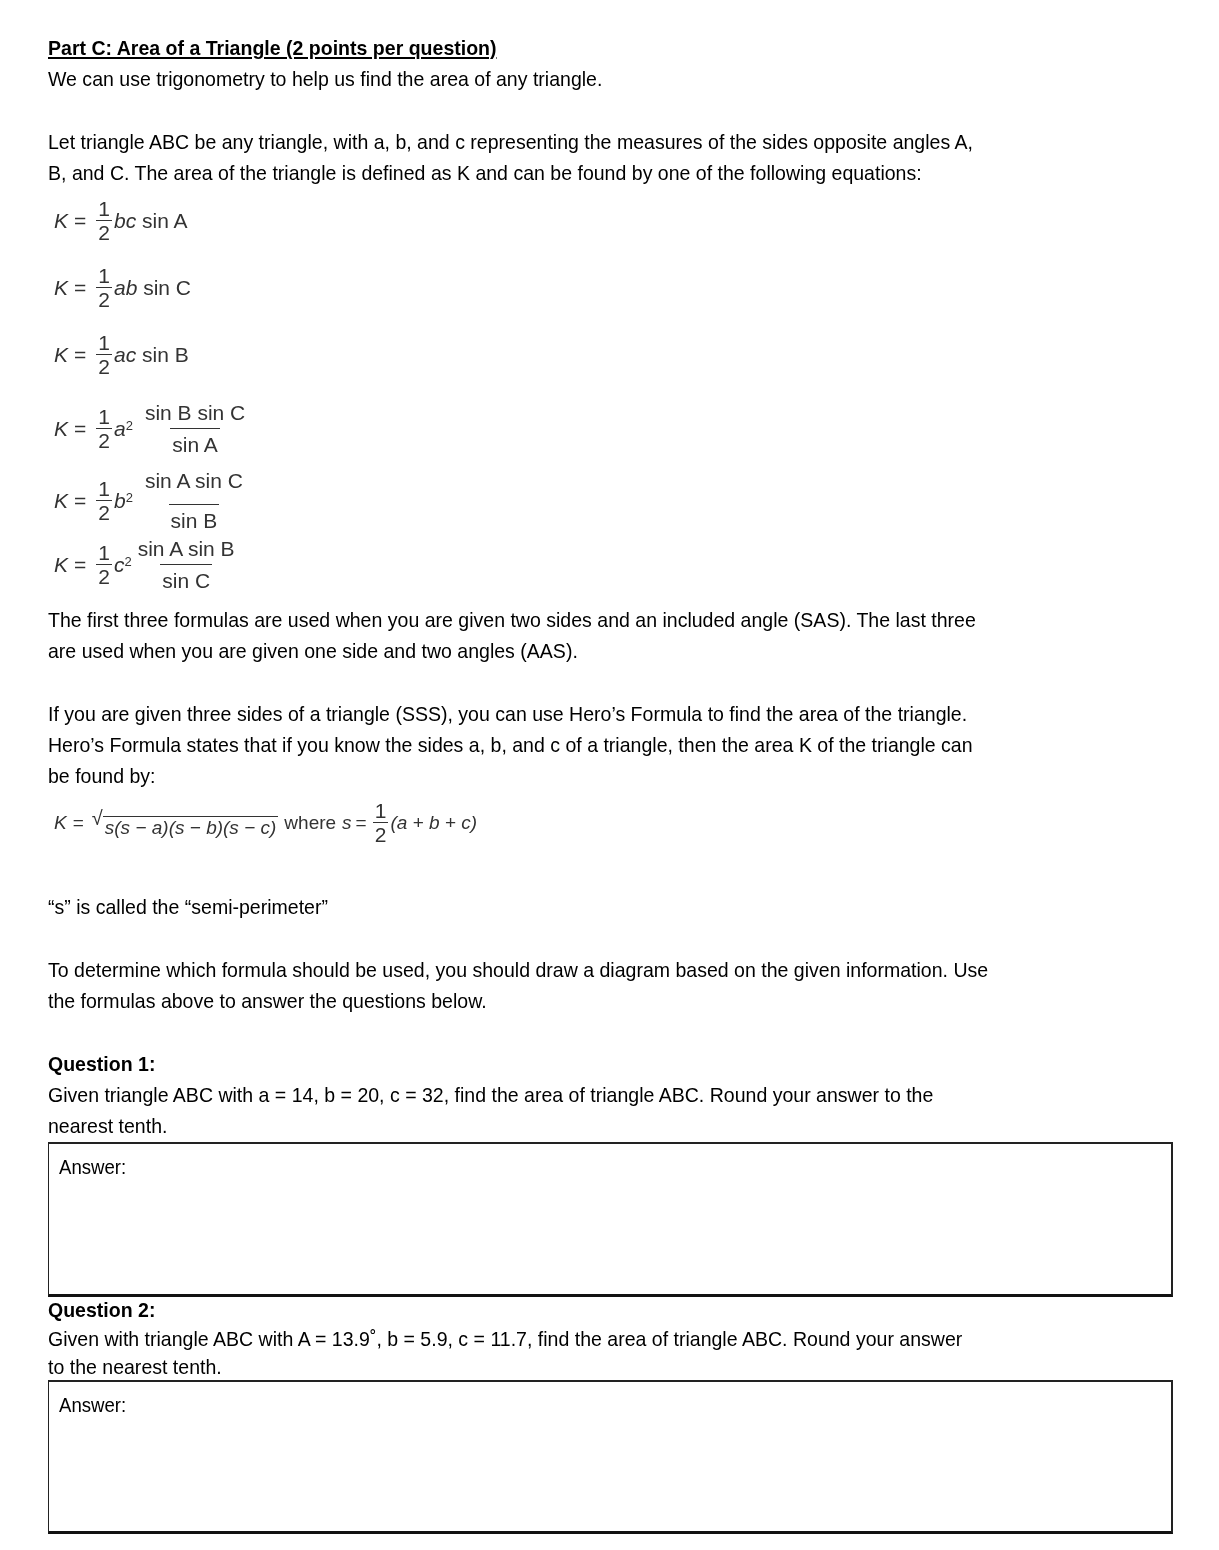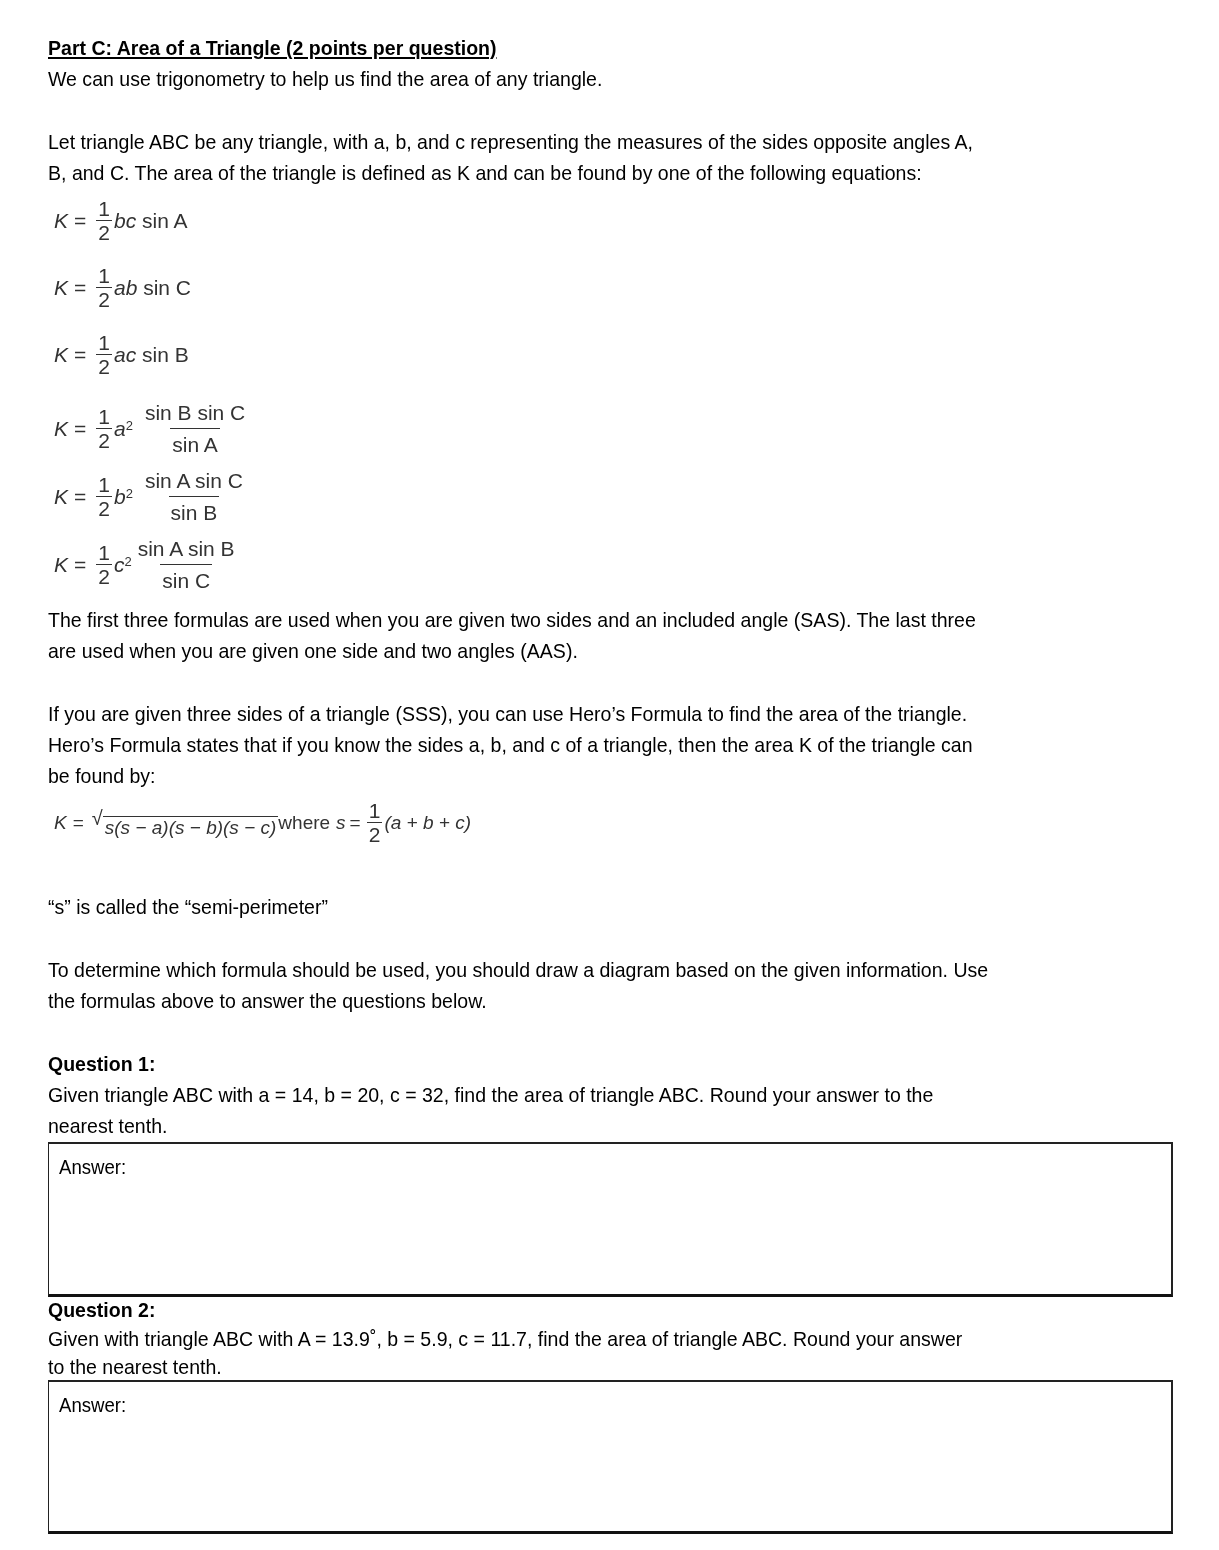--- a/index.html
+++ b/index.html
@@ -103,21 +103,21 @@
   </div>
   <div class="math" style="top:466px;">
     <span class="it">K</span>
     <span class="eq">=</span>
     <span class="frac small">
         <span class="num">1</span>
         <span class="den">2</span>
       </span>
     <span class="it">b</span>
       <span class="sup">2</span>
-    <span class="frac big" style="margin-left:10px;">
+    <span class="frac big" style="margin-left:10px;gap:8px;">
         <span class="num">sin A sin C</span>
         <span class="den">sin B</span>
       </span>
   </div>
   <div class="math" style="top:534px;">
     <span class="it">K</span>
     <span class="eq">=</span>
     <span class="frac small">
         <span class="num">1</span>
         <span class="den">2</span>
@@ -137,21 +137,21 @@
   <div class="line cond" style="top:729px;">Hero’s Formula states that if you know the sides a, b, and c of a triangle, then the area K of the triangle can</div>
   <div class="line cond" style="top:760px;">be found by:</div>
 
   <div class="math" style="top:800px; font-size:19px;">
     <span class="it">K</span>
     <span class="eq">=</span>
     <span class="sqrt">
       <span class="rad">√</span>
       <span class="under it">s(s − a)(s − b)(s − c)</span>
     </span>
-    <span style="">where</span>
+    <span style="margin-left:6px;">where</span>
     <span class="it" style="margin-left:6px;">s</span>
     <span class="eq" style="margin:0 4px;">=</span>
     <span class="frac small">
         <span class="num">1</span>
         <span class="den">2</span>
       </span>
     <span class="it">(a + b + c)</span>
   </div>
 
   <div class="line cond" style="top:891px;">“s” is called the “semi-perimeter”</div>

